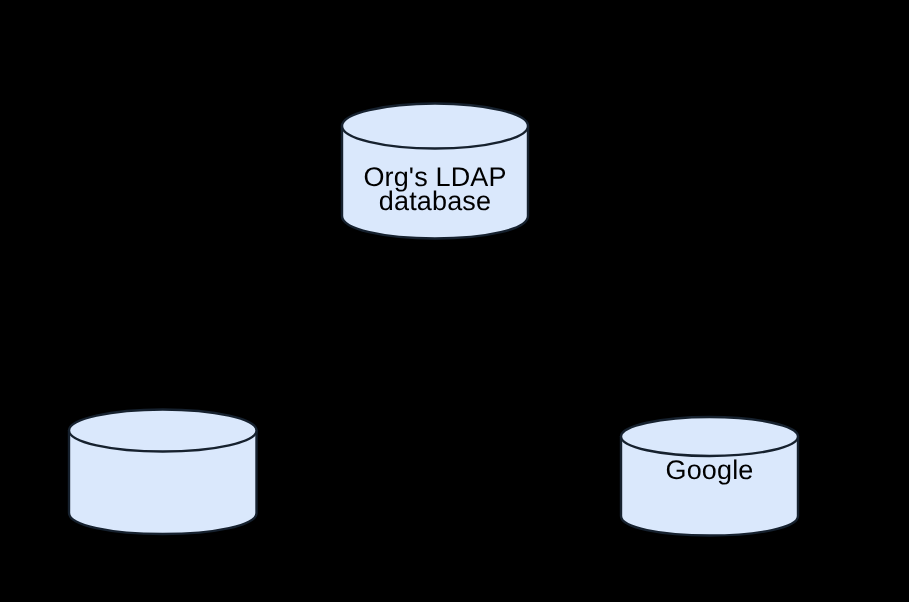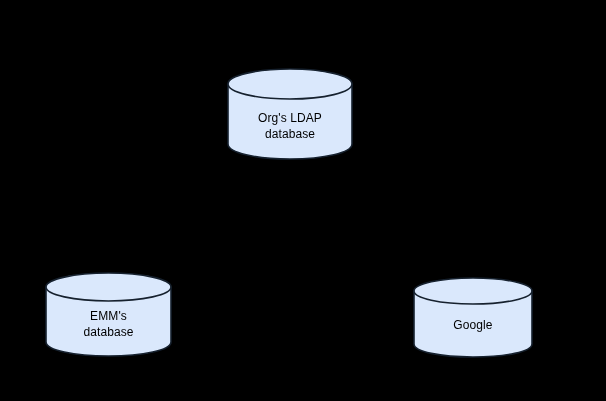--- a/index.html
+++ b/index.html
@@ -27,21 +27,21 @@
   }
   .node-label {
     position: absolute;
     left: 0;
     right: 0;
     display: flex;
     flex-direction: column;
     align-items: center;
     justify-content: center;
     color: #000000;
-    font-size: 12px;
+    font-size: 18px;
     line-height: 16px;
     letter-spacing: 0.1px;
     text-align: center;
     white-space: nowrap;
     pointer-events: none;
   }
   .node-label .line { display: block; }
 
   
   #node-ldap {
@@ -68,21 +68,21 @@
   }
 
   
   #node-google {
     left: 413px;
     top: 277px;
     width: 120px;
     height: 81px;
   }
   #node-google .node-label {
-    top: 24px;
+    top: 12px;
     height: 48px;
     text-align: right;
   }
 </style>
 </head>
 <body>
 
 <div id="canvas">
 
   <div class="node" id="node-ldap">
@@ -94,24 +94,20 @@
       <span class="line">Org's LDAP</span>
       <span class="line">database</span>
     </div>
   </div>
 
   <div class="node" id="node-emm">
     <svg width="127" height="85" viewBox="0 0 127 85">
       <path d="M 1 15 L 1 70 C 1 78.2 28.9 84 63.5 84 C 98.1 84 126 78.2 126 70 L 126 15 Z" fill="#dae8fc" stroke="#16212e" stroke-width="1.6" stroke-linejoin="round"></path>
       <ellipse cx="63.5" cy="15" rx="62.5" ry="14" fill="#dae8fc" stroke="#16212e" stroke-width="1.6"></ellipse>
     </svg>
-    <div class="node-label">
-      <span class="line">EMM's</span>
-      <span class="line">database</span>
-    </div>
   </div>
 
   <div class="node" id="node-google">
     <svg width="120" height="81" viewBox="0 0 120 81">
       <path d="M 1 14 L 1 67 C 1 74.7 27.4 80 60 80 C 92.6 80 119 74.7 119 67 L 119 14 Z" fill="#dae8fc" stroke="#16212e" stroke-width="1.6" stroke-linejoin="round"></path>
       <ellipse cx="60" cy="14" rx="59" ry="13" fill="#dae8fc" stroke="#16212e" stroke-width="1.6"></ellipse>
     </svg>
     <div class="node-label">
       <span class="line">Google</span>
     </div>

